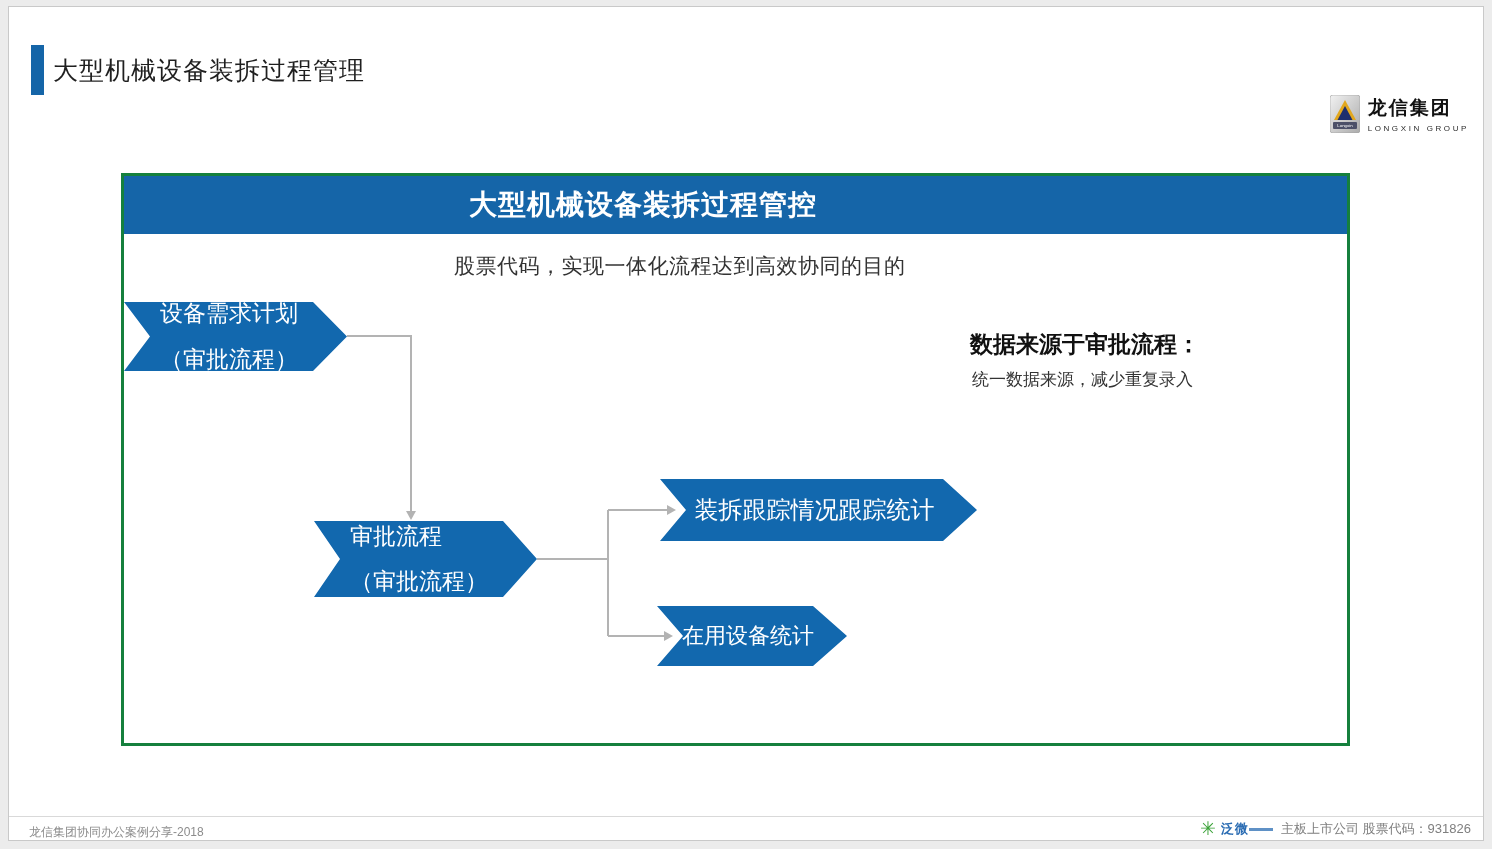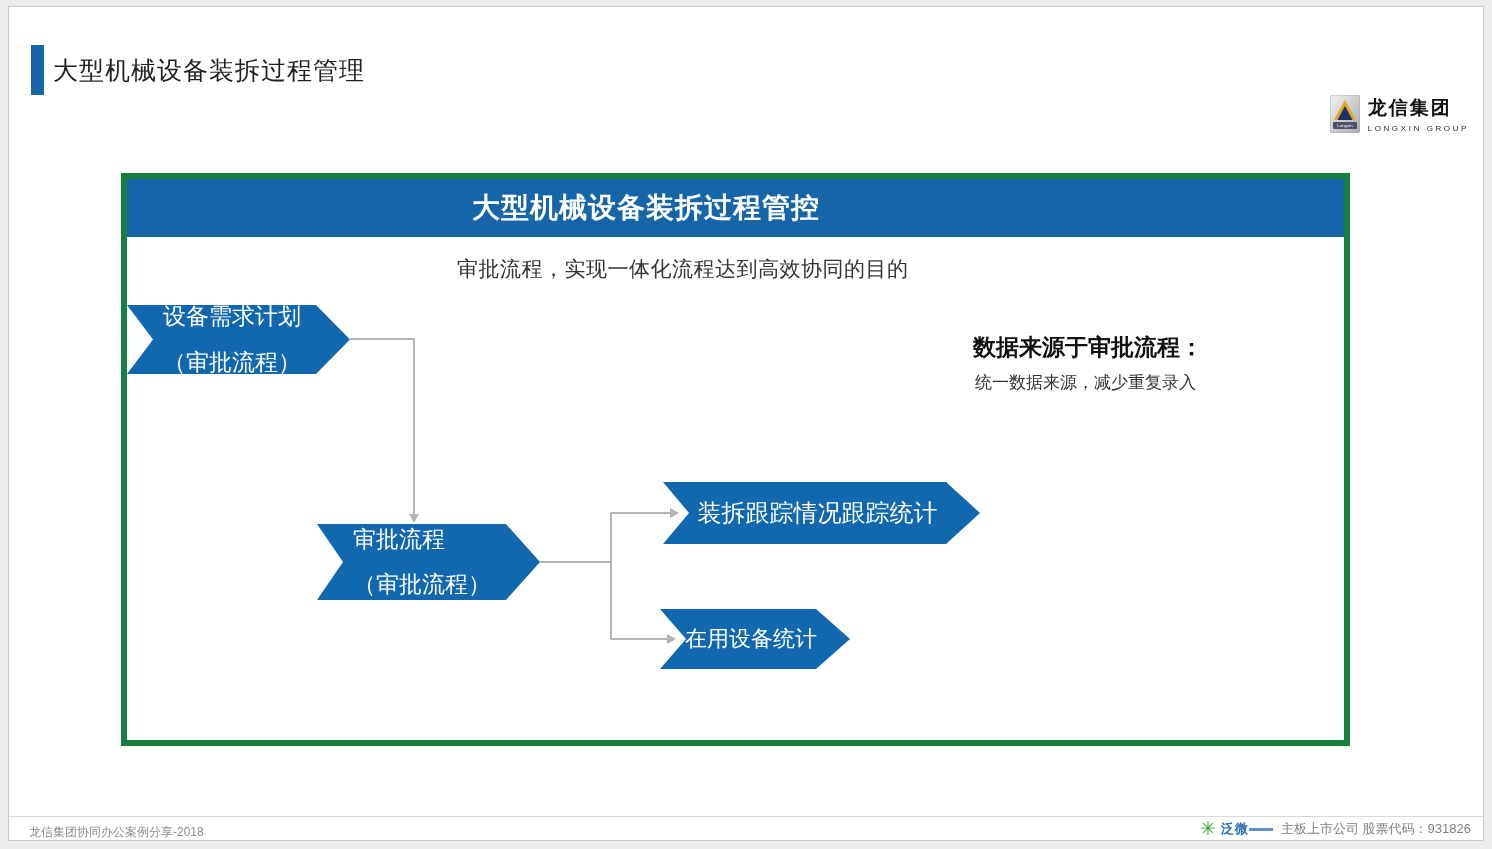--- a/index.html
+++ b/index.html
@@ -16,21 +16,21 @@
 
   
   .logo { position:absolute; right:14px; top:44px; display:flex; align-items:center; gap:8px;margin-top:44px; }
   .logo-icon { width:30px; height:38px; display:block; }
   .logo-text { display:flex; flex-direction:column; }
   .logo-name { font-size:19px; font-weight:bold; color:#111; letter-spacing:2px; white-space:nowrap; }
   .logo-sub { font-size:8px; color:#2b2b2b; letter-spacing:2.6px; margin-top:3px; white-space:nowrap; }
 
   
   .panel { position:absolute; left:112px; top:166px; width:1229px; height:573px;
-    background:#fff; border:6px solid #15803d; }
+    background:#fff; border:3px solid #15803d; }
   .panel-header { position:absolute; left:0; top:0; width:100%; height:58px; background:#1565a8; }
   .panel-title { position:absolute; left:345px; top:0; height:58px; line-height:58px;
     color:#ffffff; font-size:28px; font-weight:bold; letter-spacing:1px; white-space:nowrap; }
   .panel-subtitle { position:absolute; left:330px; top:76px; font-size:21px; color:#333;
     letter-spacing:0.5px; white-space:nowrap; }
 
   
   .chev { position:absolute; background:#1268ae; color:#fff; display:flex; flex-direction:column;
     justify-content:center; clip-path:polygon(0 0, calc(100% - 34px) 0, 100% 50%,
     calc(100% - 34px) 100%, 0 100%, 26px 50%); }
@@ -83,21 +83,21 @@
     </svg>
     <div class="logo-text">
       <span class="logo-name">龙信集团</span>
       <span class="logo-sub">LONGXIN GROUP</span>
     </div>
   </div>
 
   <div class="panel">
     <div class="panel-header"></div>
     <div class="panel-title">大型机械设备装拆过程管控</div>
-    <div class="panel-subtitle">审批流程，实现一体化流程达到高效协同的目的</div>
+    <div class="panel-subtitle">股票代码，实现一体化流程达到高效协同的目的</div>
 
     <svg class="connectors" viewBox="0 0 1229 573">
       <g stroke="#b3b3b3" stroke-width="2" fill="none">
         <polyline points="223,160 287,160 287,336"></polyline>
         <line x1="413" y1="383" x2="484" y2="383"></line>
         <line x1="484" y1="334" x2="484" y2="460"></line>
         <line x1="484" y1="334" x2="543" y2="334"></line>
         <line x1="484" y1="460" x2="540" y2="460"></line>
       </g>
       <g fill="#b3b3b3">

